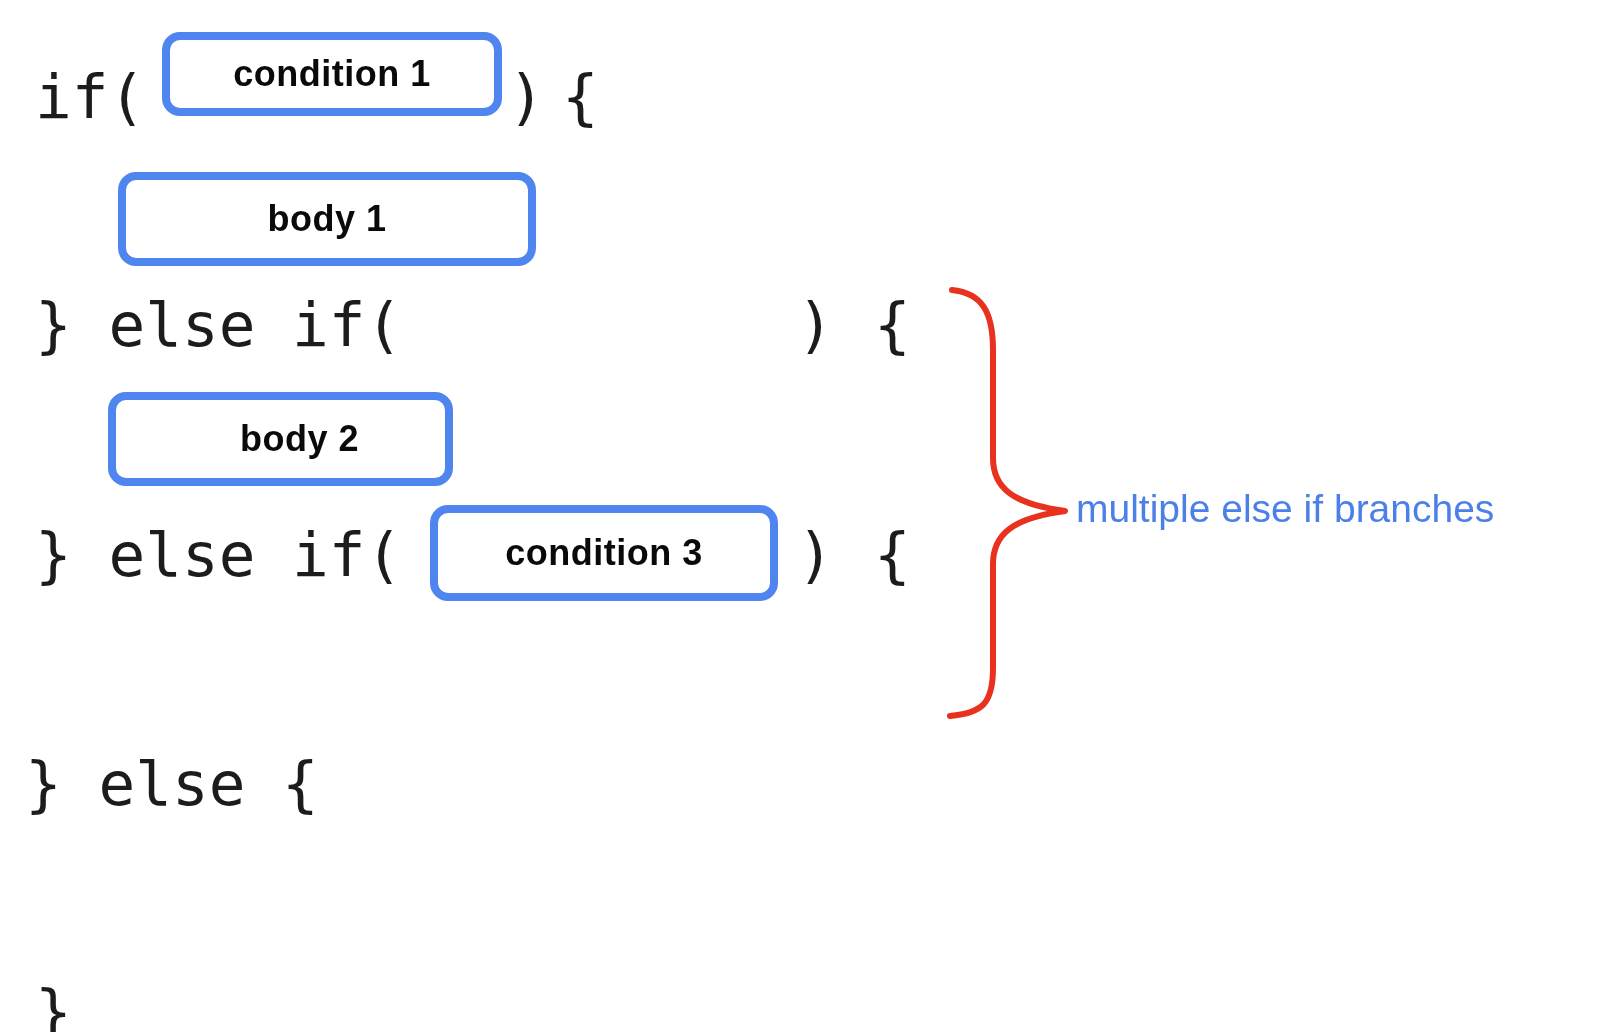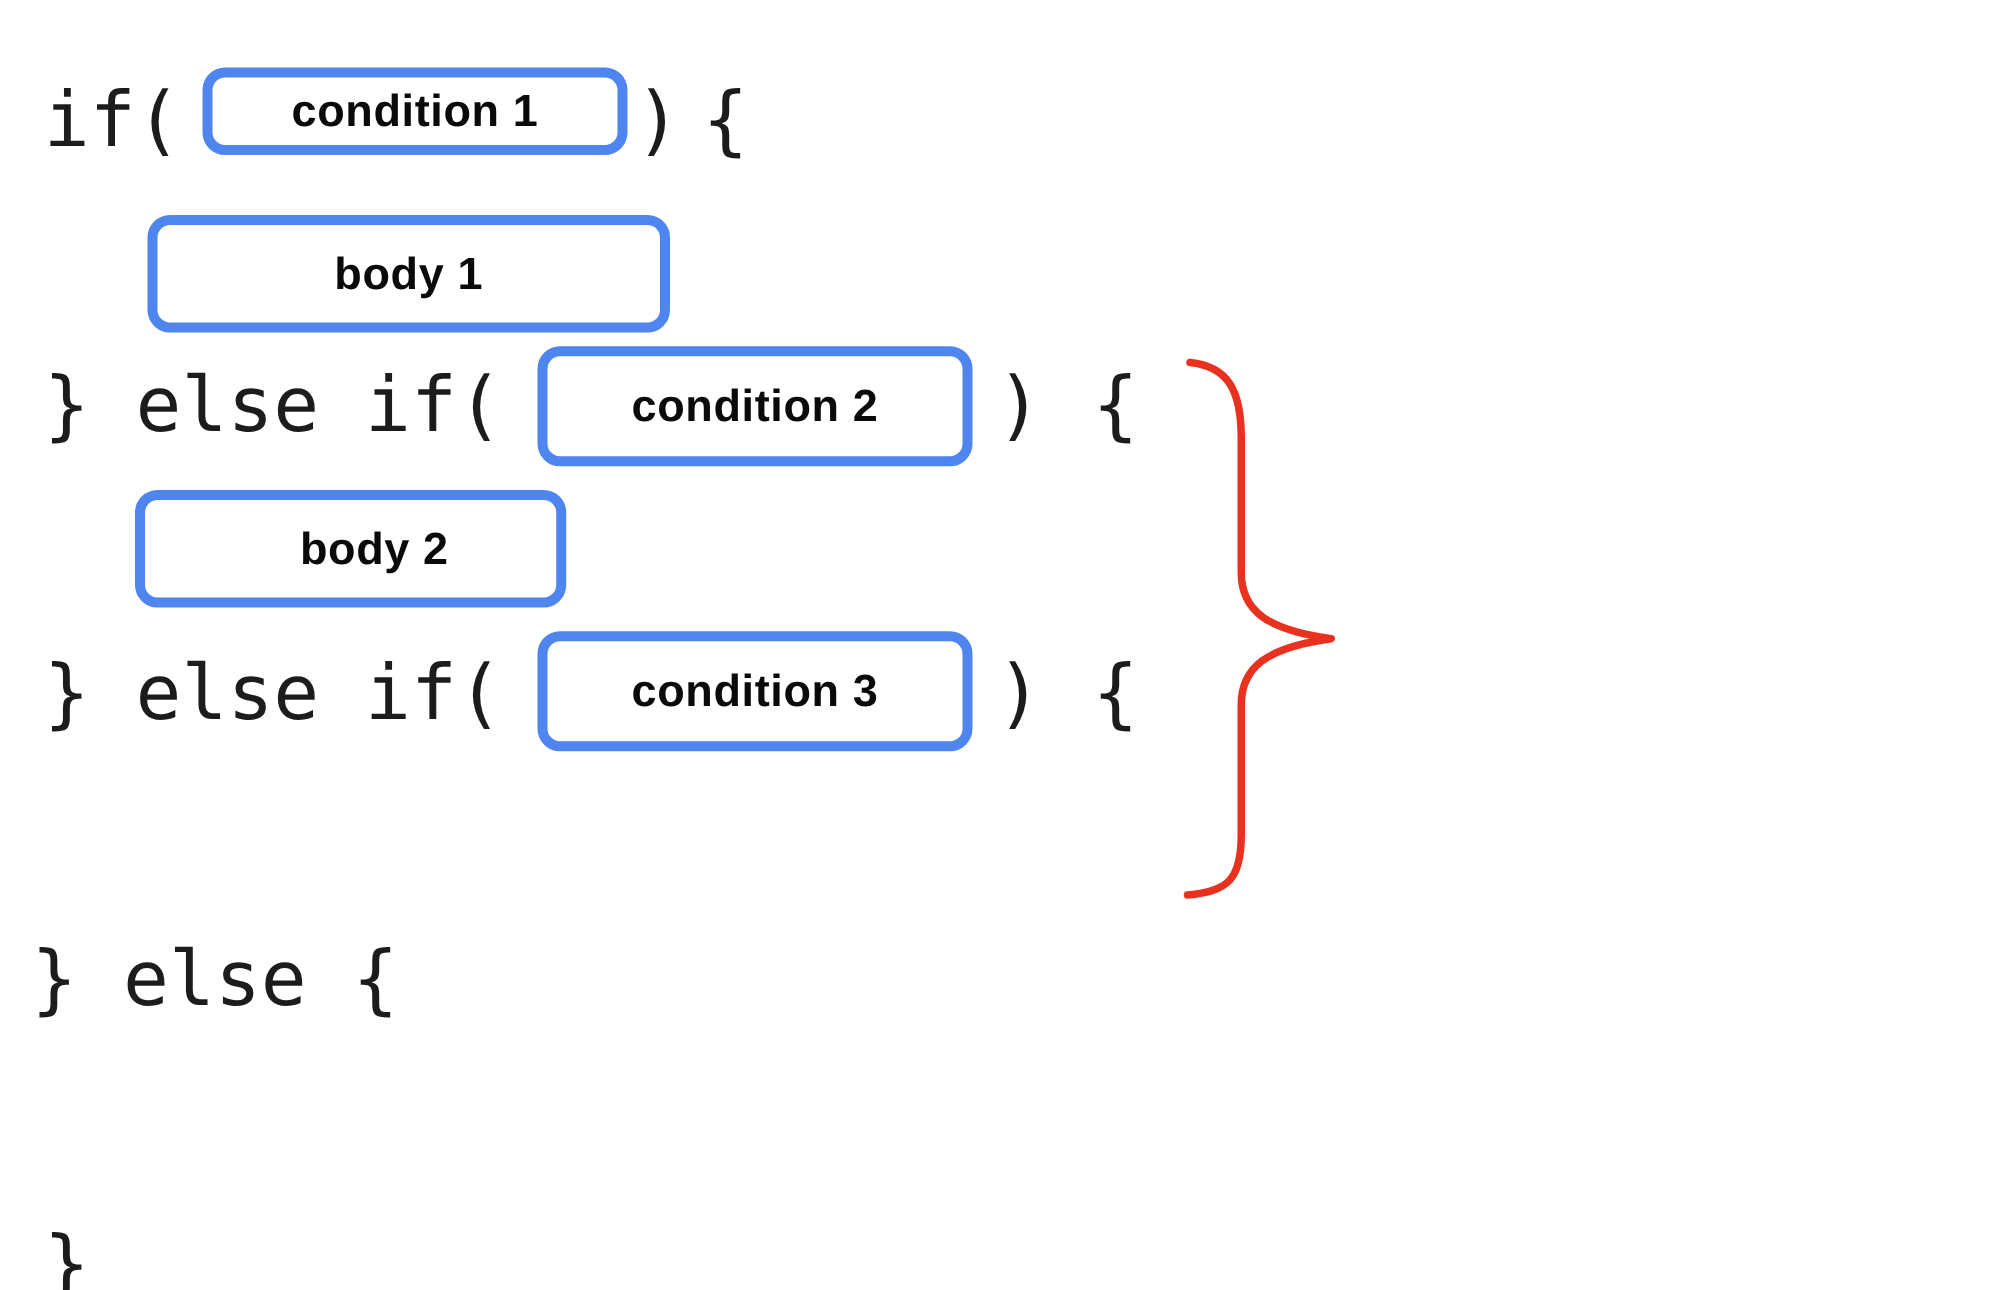--- a/index.html
+++ b/index.html
@@ -37,21 +37,21 @@
   }
   .node .label {
     font-family: "Liberation Sans", sans-serif;
     font-size: 36px;
     font-weight: 700;
     letter-spacing: 0.5px;
     color: var(--label-color, #0a0a0a);
     white-space: pre;
   }
   
-  .box-cond1 { left: 162px; top: 26px;  width: 340px; height: 70px; }
+  .box-cond1 { left: 162px; top: 4px;  width: 340px; height: 84px; }
   .box-body1 { left: 118px; top: 144px; width: 418px; height: 94px; }
   .box-cond2 { left: 430px; top: 249px; width: 348px; height: 96px; }
   .box-body2 { left: 108px; top: 364px; width: 345px; height: 94px; padding-left: 38px; }
   .box-cond3 { left: 430px; top: 477px; width: 348px; height: 96px; align-items: center; }
   .box-body3 { left: 110px; top: 588px; width: 346px; height: 95px; }
   .box-body4 { left: 110px; top: 825px; width: 343px; height: 98px; }
 
   
   .t-if1    { left: 35px;  top: 33px; }
   .t-rp1    { left: 508px; top: 33px; }
@@ -104,23 +104,20 @@
     <span class="label">condition 1</span>
   </div>
   <span class="code t-rp1">)</span>
   <span class="code t-ob1">{</span>
 
   <div class="node box-body1">
     <span class="label">body 1</span>
   </div>
 
   <span class="code t-eif2">} else if(</span>
-  <div class="node box-cond2">
-    <span class="label">condition 2</span>
-  </div>
   <span class="code t-rp2">)</span>
   <span class="code t-ob2">{</span>
 
   <div class="node box-body2">
     <span class="label">body 2</span>
   </div>
 
   <span class="code t-eif3">} else if(</span>
   <div class="node box-cond3">
     <span class="label">condition 3</span>
@@ -137,14 +134,15 @@
   <svg class="brace-svg" viewBox="0 0 140 450" aria-hidden="true">
     <path d="M 17,12
              C 47,15 58,34 58,72
              L 58,180
              C 58,210 78,226 130,233
              C 78,240 58,256 58,286
              L 58,390
              C 58,426 47,435 15,438"></path>
   </svg>
 
+  <span class="annotation">multiple else if branches</span>
 
 </div>
 
 </body></html>

